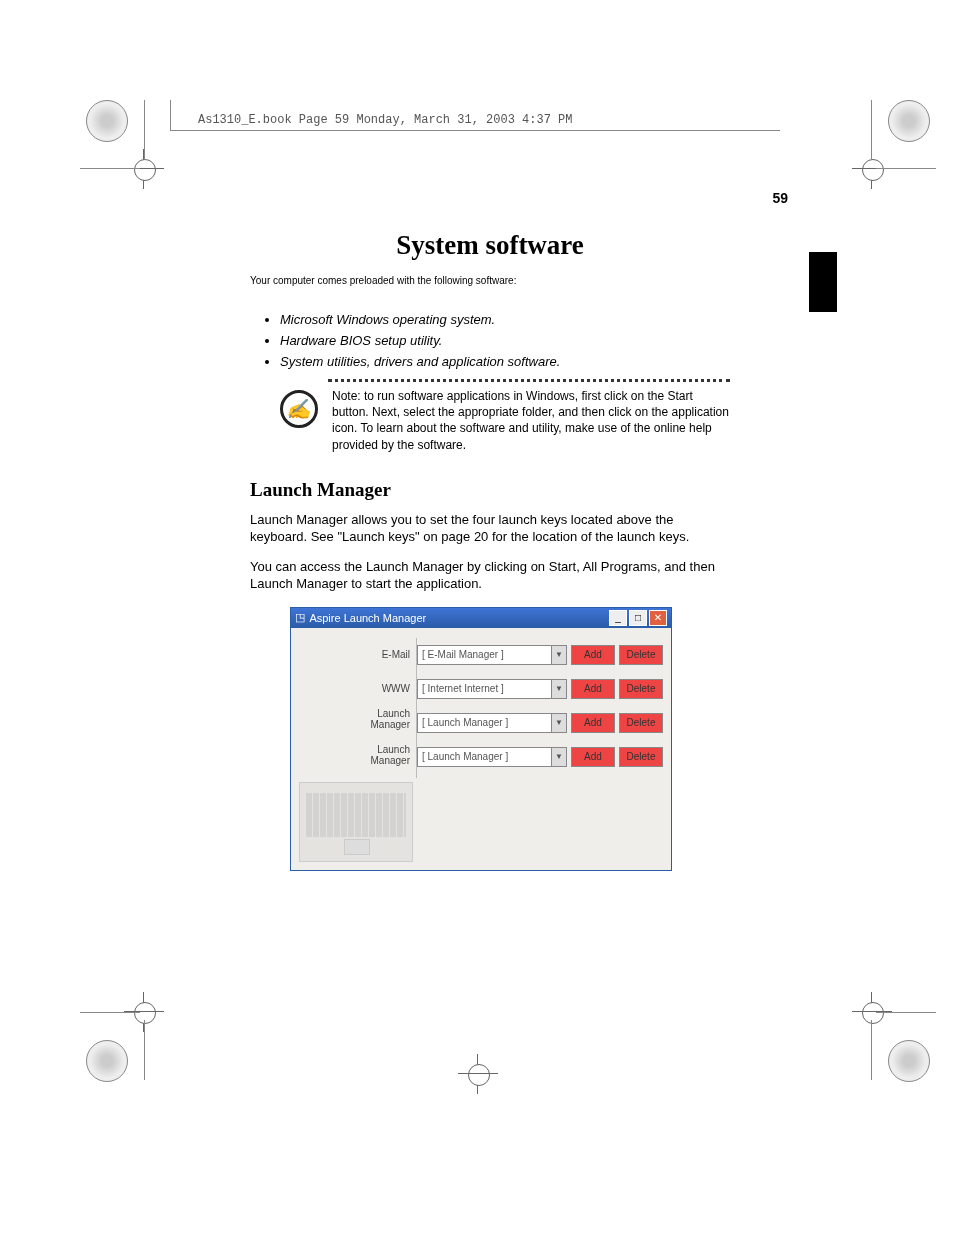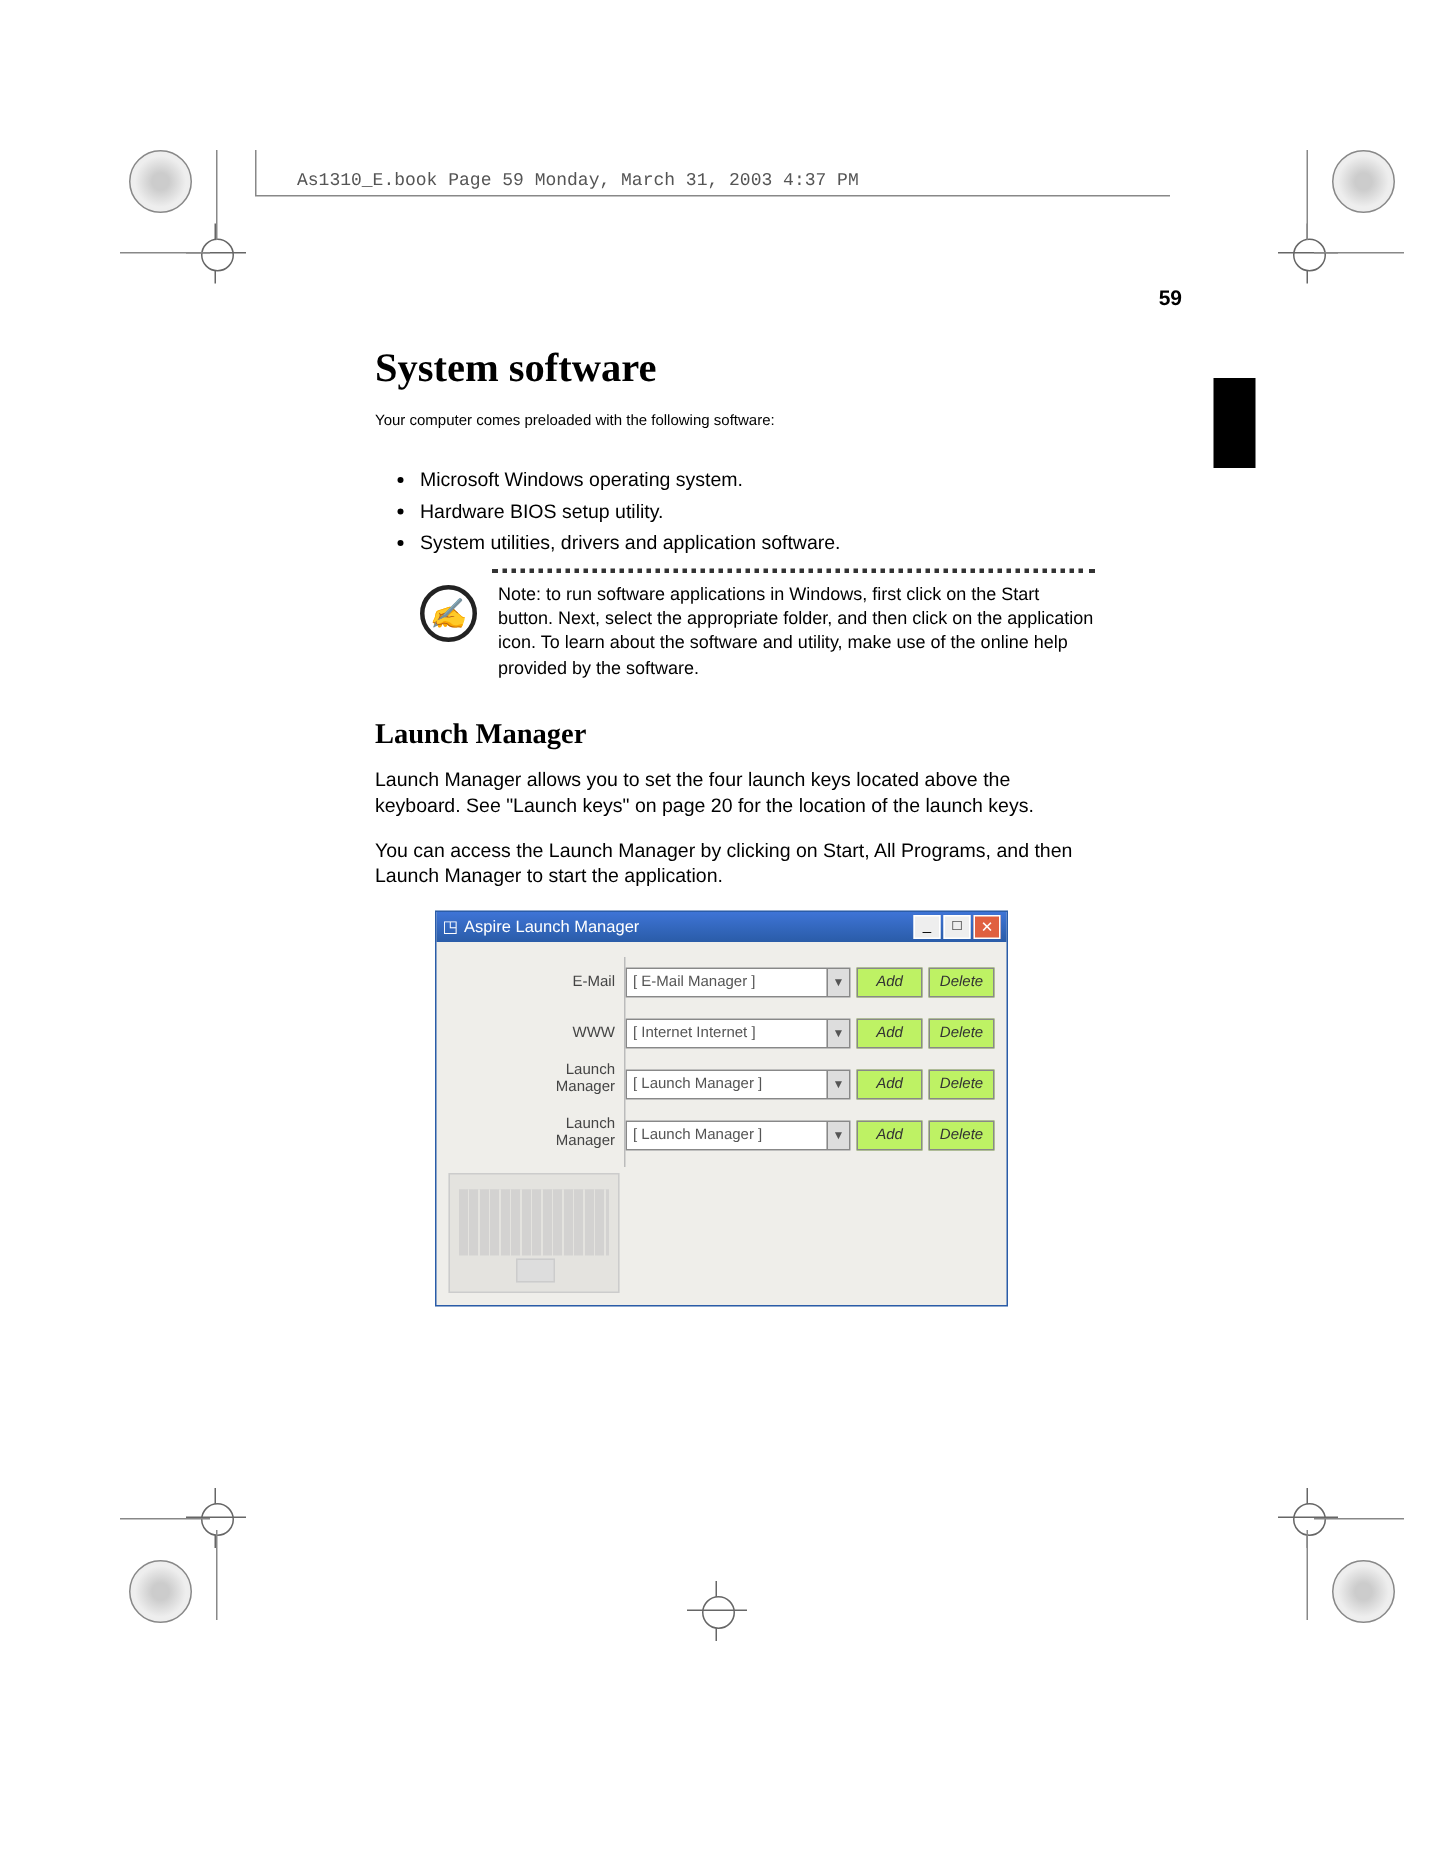--- a/index.html
+++ b/index.html
@@ -95,28 +95,30 @@
     position: absolute;
     left: 250px;
     top: 230px;
     width: 480px;
   }
   h1.title {
     font-family: Georgia, "Times New Roman", serif;
     font-weight: bold;
     font-size: 27px;
     margin: 0 0 14px 0;
+    text-align: center;
   }
   .intro {
     font-size: 10px;
     margin: 0 0 26px 0;
   }
   ul.bullets {
     margin: 0 0 10px 0;
     padding-left: 30px;
+    font-style: italic;
   }
   ul.bullets li {
     font-size: 13px;
     margin-bottom: 6px;
   }
   .note-wrap {
     display: flex;
     align-items: flex-start;
     margin: 4px 0 14px 30px;
   }
@@ -259,29 +261,28 @@
     background: #ddd;
     border-left: 1px solid #888;
     display: flex;
     align-items: center;
     justify-content: center;
     font-size: 8px;
   }
   .btn {
     height: 18px;
     min-width: 34px;
-    background: #bef264;
+    background: #ef4444;
     border: 1px solid #888;
     font-size: 10px;
     padding: 0 4px;
     display: inline-flex;
     align-items: center;
     justify-content: center;
     color:#333;
-    font-style:italic;
   }
   .dlg-footer {
     display: flex;
     justify-content: center;
     gap: 12px;
     margin-top: 10px;
   }
   .btn.wide { min-width: 60px; }
 </style>
 </head>

